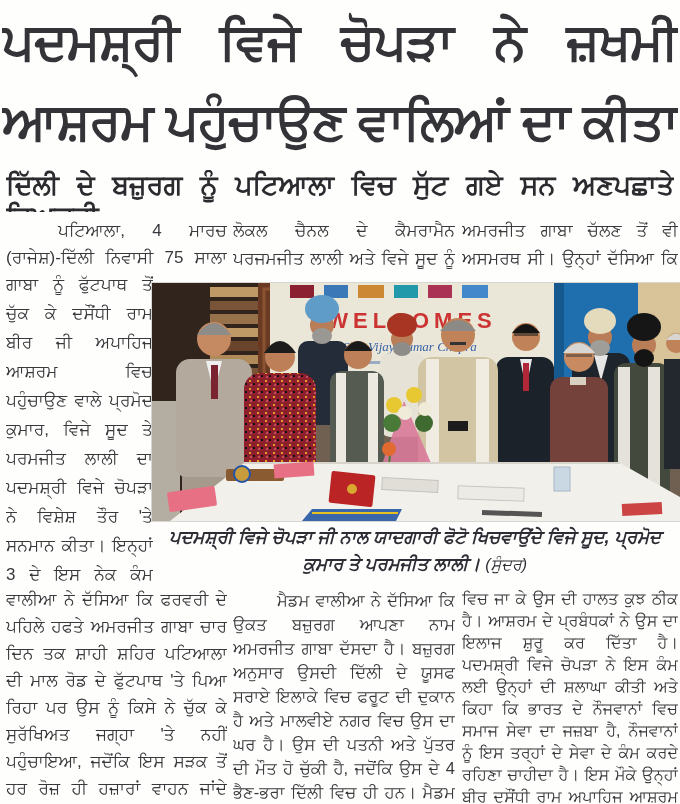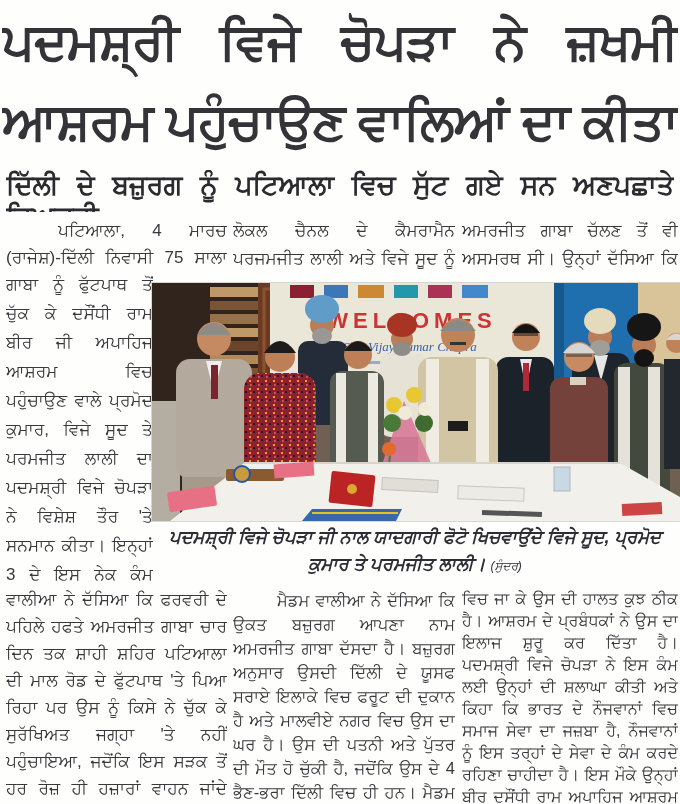--- a/index.html
+++ b/index.html
@@ -24,21 +24,21 @@
   #col2b{left:233px;top:588px;width:222px;height:216px;line-height:24px;text-indent:44px;font-size:16.5px;}
   #col3a{left:462px;top:217px;width:216px;height:58px;line-height:28px;}
   #col3b{left:462px;top:588px;width:216px;height:216px;line-height:22px;font-size:16px;}
   
   .photo{position:absolute;left:152px;top:283px;width:528px;height:238px;overflow:hidden;
     outline:1px solid #d8d6d2;background:#7a6a58;}
   .photo svg{display:block;}
   
   .caption{position:absolute;left:150px;top:524px;width:530px;height:58px;overflow:hidden;
     text-align:center;font-weight:700;font-style:italic;font-size:18px;line-height:27px;color:#2e2d35;}
-  .caption .credit{font-size:12px;font-weight:400;text-align:center;}
+  .caption .credit{font-size:16px;font-weight:400;text-align:center;}
 </style>
 </head>
 <body>
 
 <div class="page">
 
   <div class="headline">
     <span class="hl">ਪਦਮਸ਼੍ਰੀ ਵਿਜੇ ਚੋਪੜਾ ਨੇ ਜ਼ਖਮੀ ਬਜ਼ੁਰਗ ਨੂੰ ਪਿੰਗਲਾ</span>
     <span class="hl">ਆਸ਼ਰਮ ਪਹੁੰਚਾਉਣ ਵਾਲਿਆਂ ਦਾ ਕੀਤਾ ਸਨਮਾਨ</span>
   </div>

